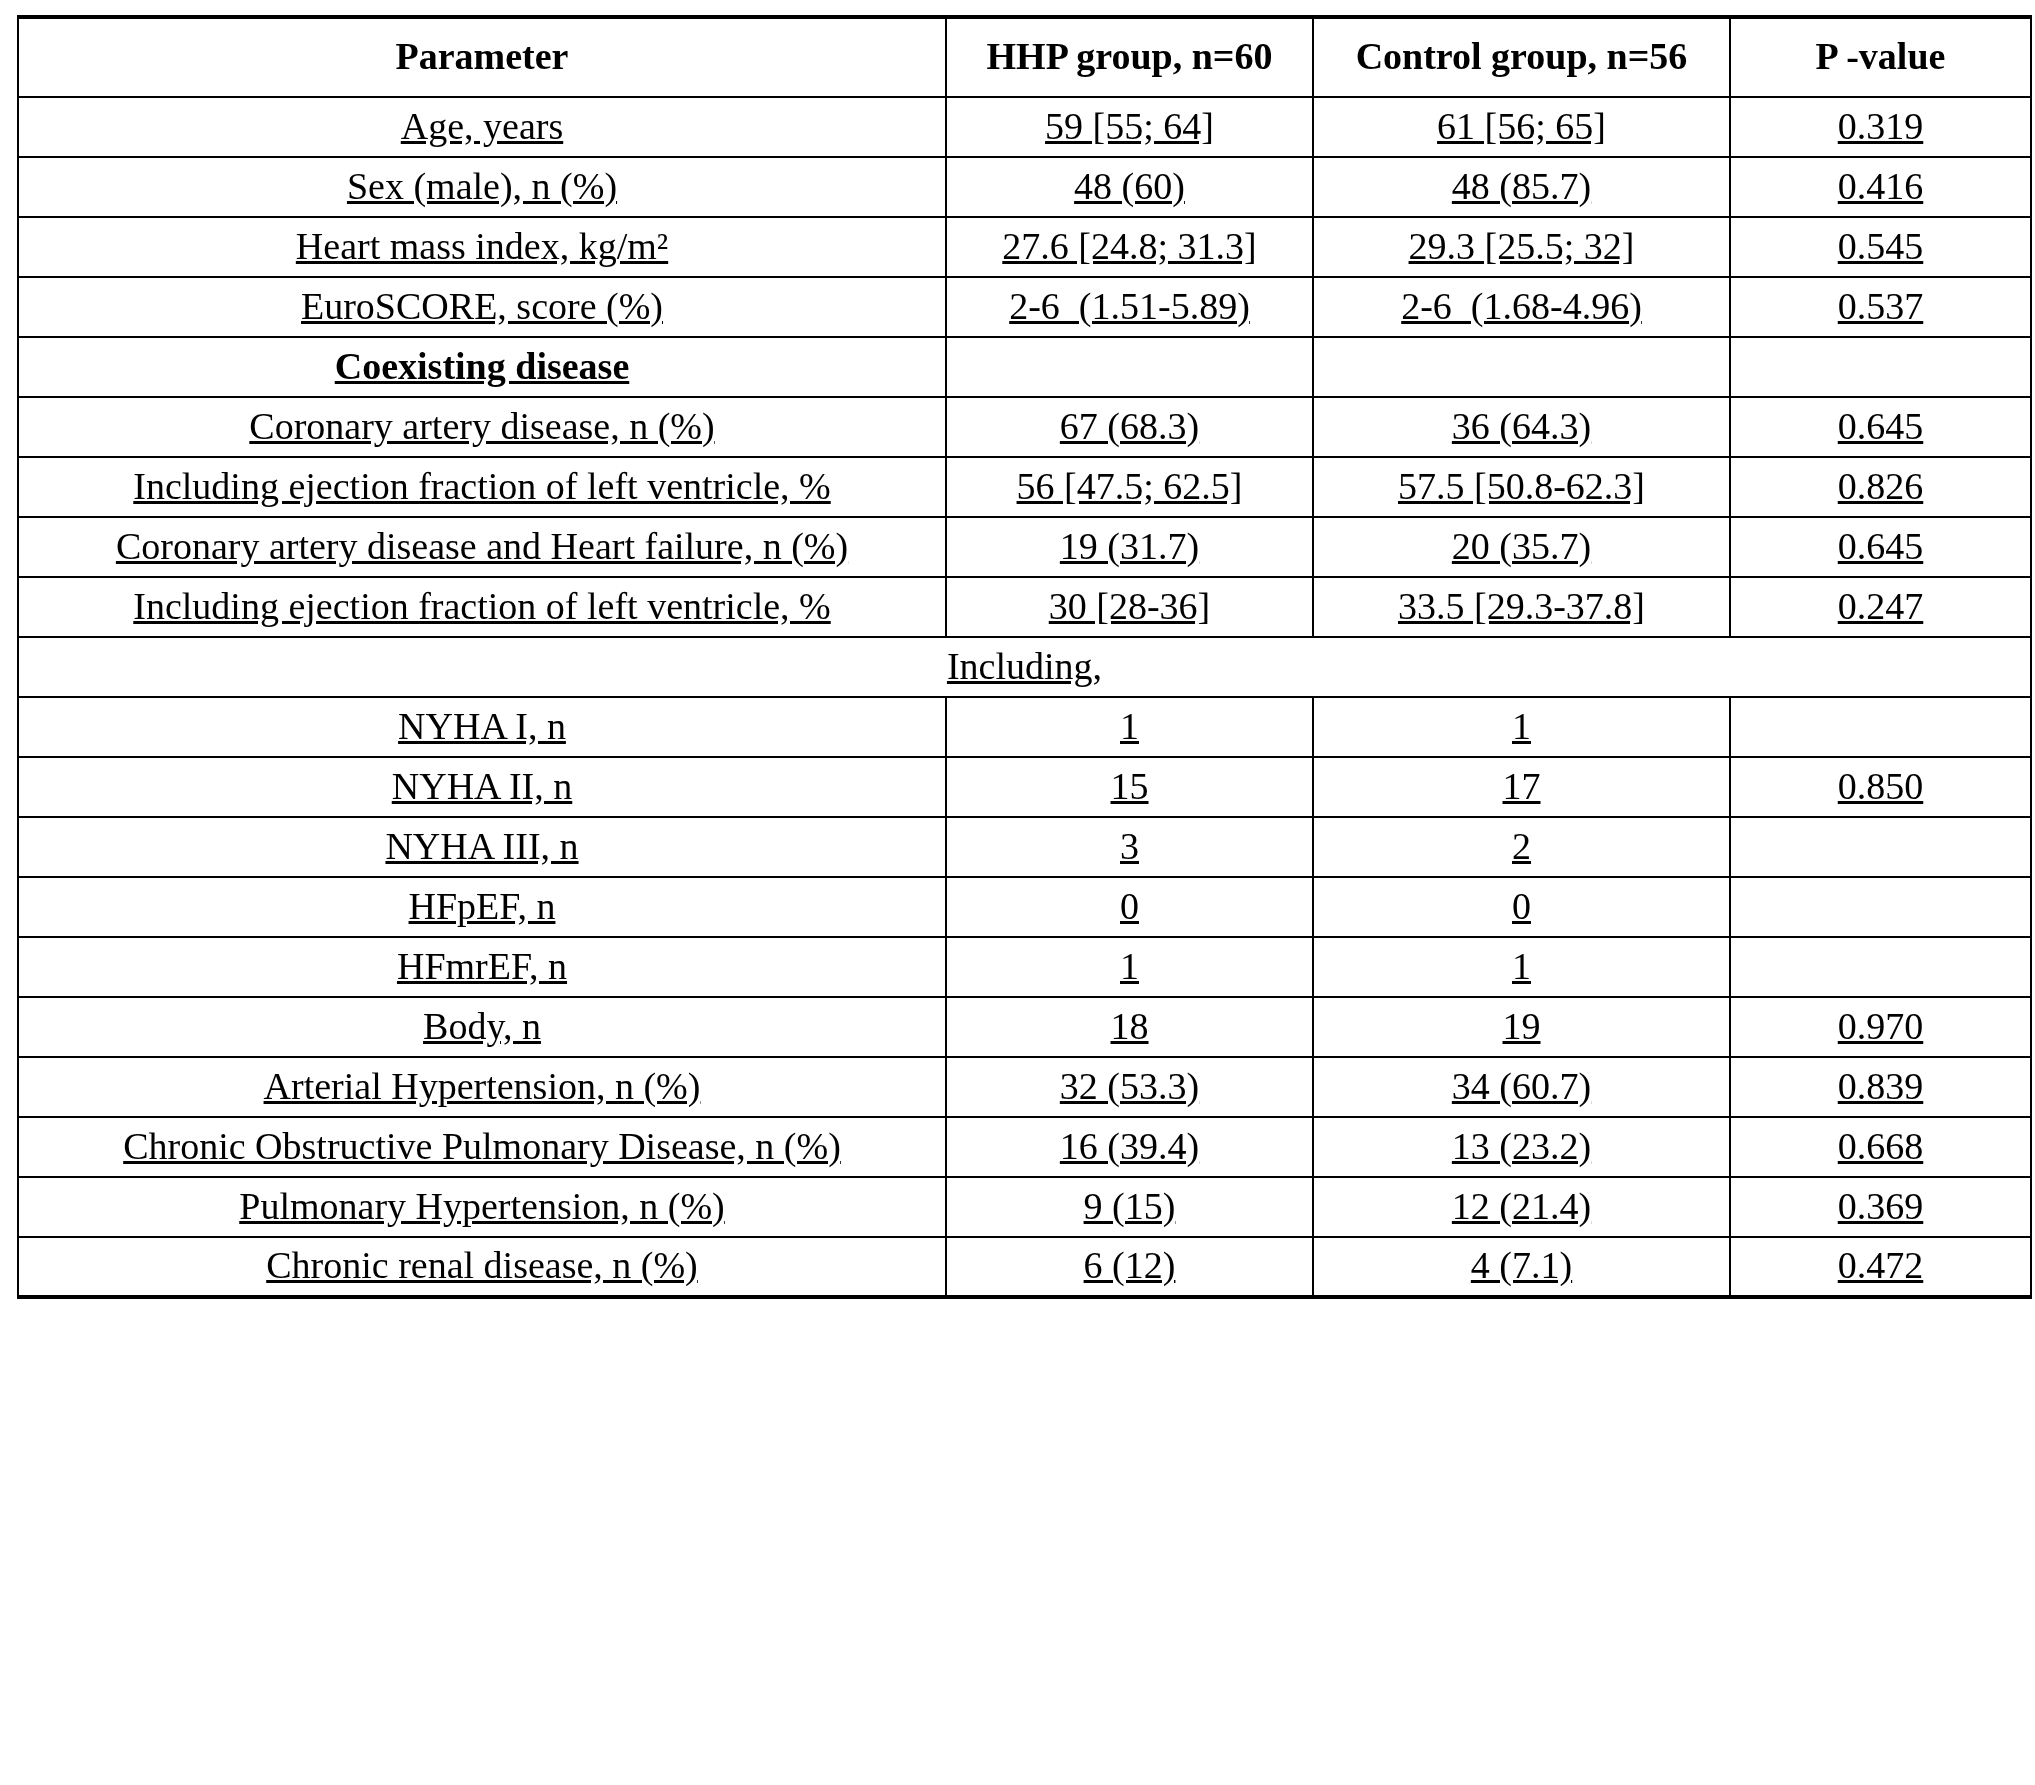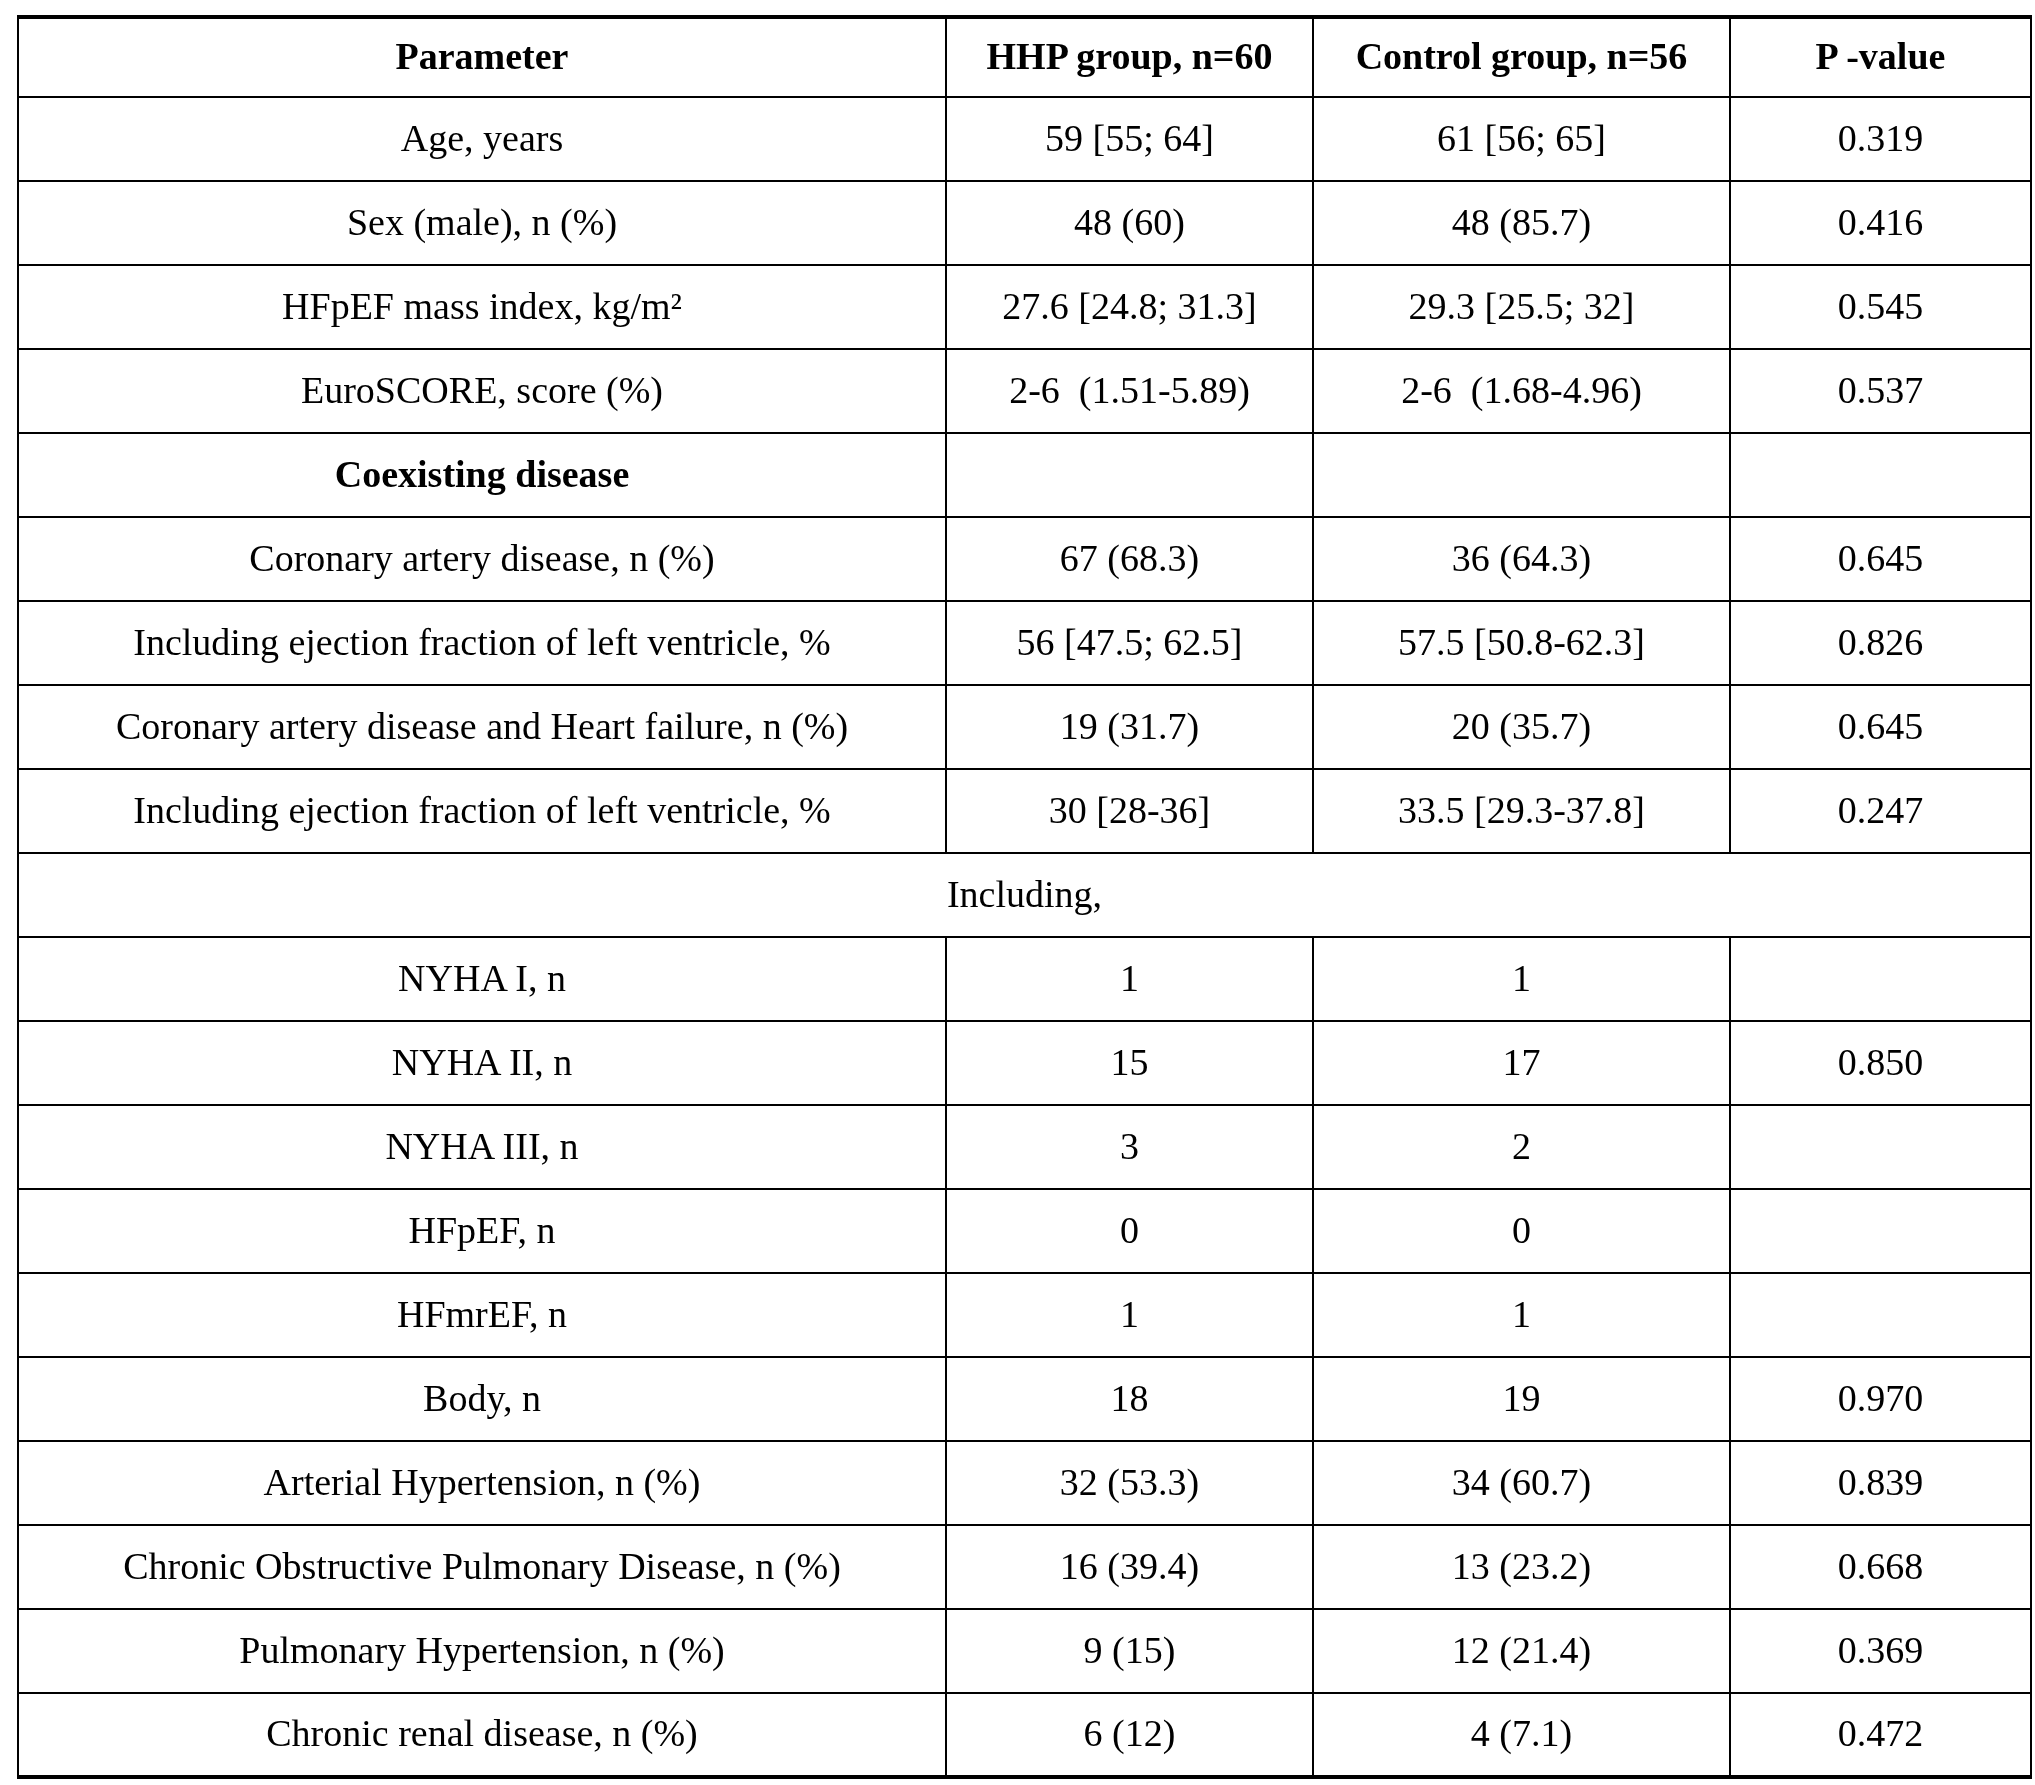--- a/index.html
+++ b/index.html
@@ -32,21 +32,21 @@
     border: 2px solid #000000;
     text-align: center;
     vertical-align: middle;
     font-size: 38px;
     line-height: 1.15;
     padding: 0 6.6px;
     white-space: pre-wrap;
     overflow: hidden;
   }
   table.char-table thead tr { height: 80px; }
-  table.char-table tbody tr { height: 84px; }
+  table.char-table tbody tr { height: 60px; text-decoration: underline; }
   table.char-table th { font-weight: bold; }
   td.bold-cell { font-weight: bold; }
 </style>
 </head>
 <body>
 
 <div class="page">
   <table class="char-table">
     <colgroup>
         <col style="width: 928px;">
@@ -69,21 +69,21 @@
           <td>61 [56; 65]</td>
           <td>0.319</td>
         </tr>
         <tr>
           <td>Sex (male), n (%)</td>
           <td>48 (60)</td>
           <td>48 (85.7)</td>
           <td>0.416</td>
         </tr>
         <tr>
-          <td>HFpEF mass index, kg/m²</td>
+          <td>Heart mass index, kg/m²</td>
           <td>27.6 [24.8; 31.3]</td>
           <td>29.3 [25.5; 32]</td>
           <td>0.545</td>
         </tr>
         <tr>
           <td>EuroSCORE, score (%)</td>
           <td>2-6  (1.51-5.89)</td>
           <td>2-6  (1.68-4.96)</td>
           <td>0.537</td>
         </tr>

